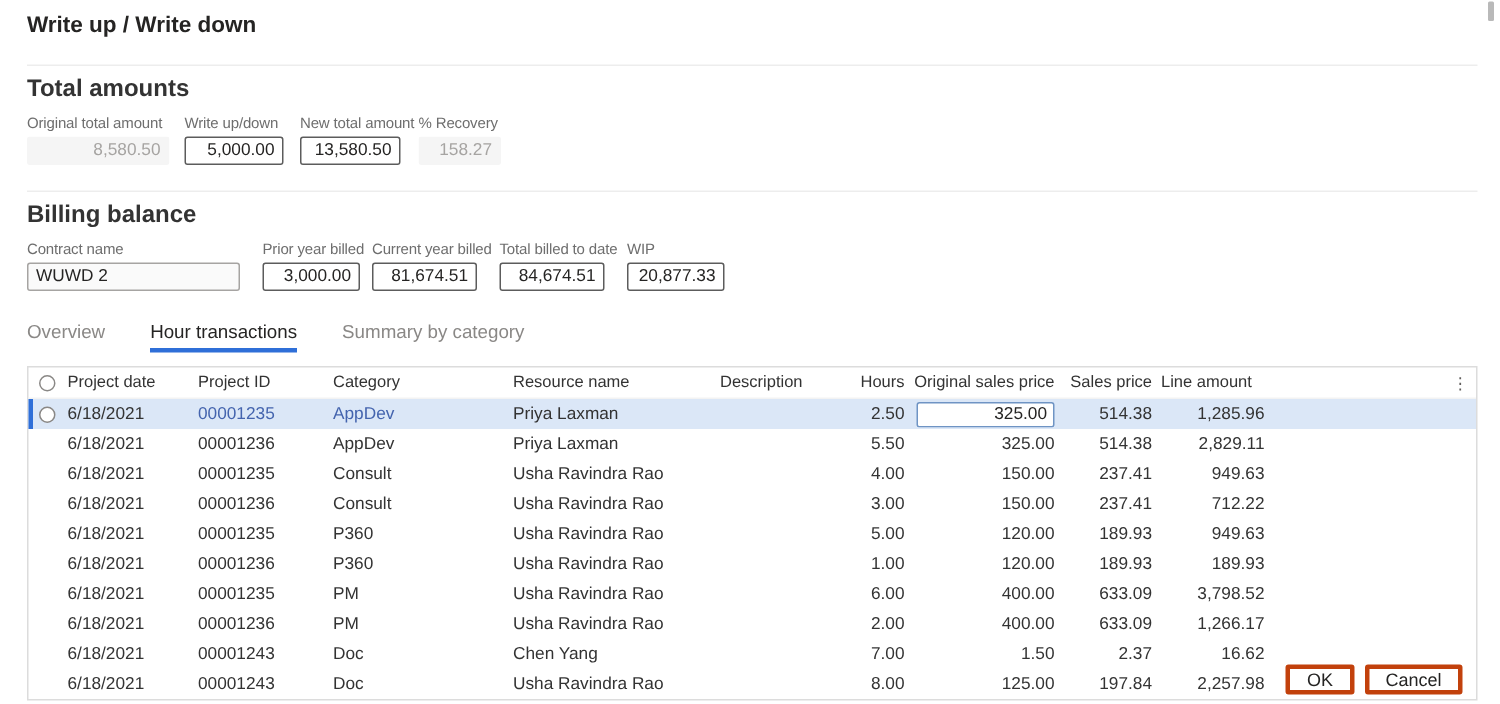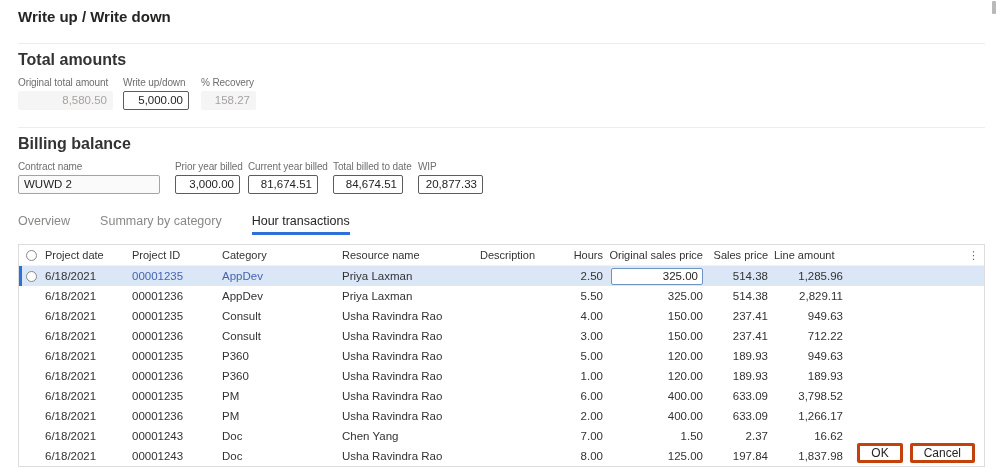--- a/index.html
+++ b/index.html
@@ -76,20 +76,24 @@
     <div class="section-heading">Total amounts</div>
     <div class="fields">
       <div class="field f-ota">
         <span class="lbl">Original total amount</span>
         <span class="ctrl disabled">8,580.50</span>
       </div>
       <div class="field f-wud">
         <span class="lbl">Write up/down</span>
         <span class="ctrl">5,000.00</span>
       </div>
+      <div class="field f-nta">
+        <span class="lbl">New total amount</span>
+        <span class="ctrl">13,580.50</span>
+      </div>
       <div class="field f-rec">
         <span class="lbl">% Recovery</span>
         <span class="ctrl disabled">158.27</span>
       </div>
     </div>
   </section>
 
   <section class="fast-tab sec2">
     <div class="section-heading">Billing balance</div>
     <div class="fields">
@@ -111,22 +115,22 @@
       </div>
       <div class="field f-wip">
         <span class="lbl">WIP</span>
         <span class="ctrl">20,877.33</span>
       </div>
     </div>
   </section>
 
   <div class="tabs">
     <span class="tab">Overview</span>
+    <span class="tab active">Hour transactions</span>
     <span class="tab">Summary by category</span>
-    <span class="tab active">Hour transactions</span>
   </div>
 
   <div class="grid">
     <div class="grid-row grid-head">
       <div class="gc radio-cell">
           <span class="radio"></span>
         </div>
       <div class="gc">Project date</div>
       <div class="gc">Project ID</div>
       <div class="gc">Category</div>
@@ -263,21 +267,21 @@
         <div class="grid-row">
           <div class="gc radio-cell"></div>
           <div class="gc">6/18/2021</div>
           <div class="gc">00001243</div>
           <div class="gc">Doc</div>
           <div class="gc">Usha Ravindra Rao</div>
           <div class="gc"></div>
           <div class="gc num">8.00</div>
           <div class="gc num">125.00</div>
           <div class="gc num">197.84</div>
-          <div class="gc num">1,837.98</div>
+          <div class="gc num">2,257.98</div>
           <div class="gc"></div>
         </div>
       </div>
   </div>
 
   <div class="footer">
     <button class="btn">OK</button>
     <button class="btn">Cancel</button>
   </div>
 </div>

